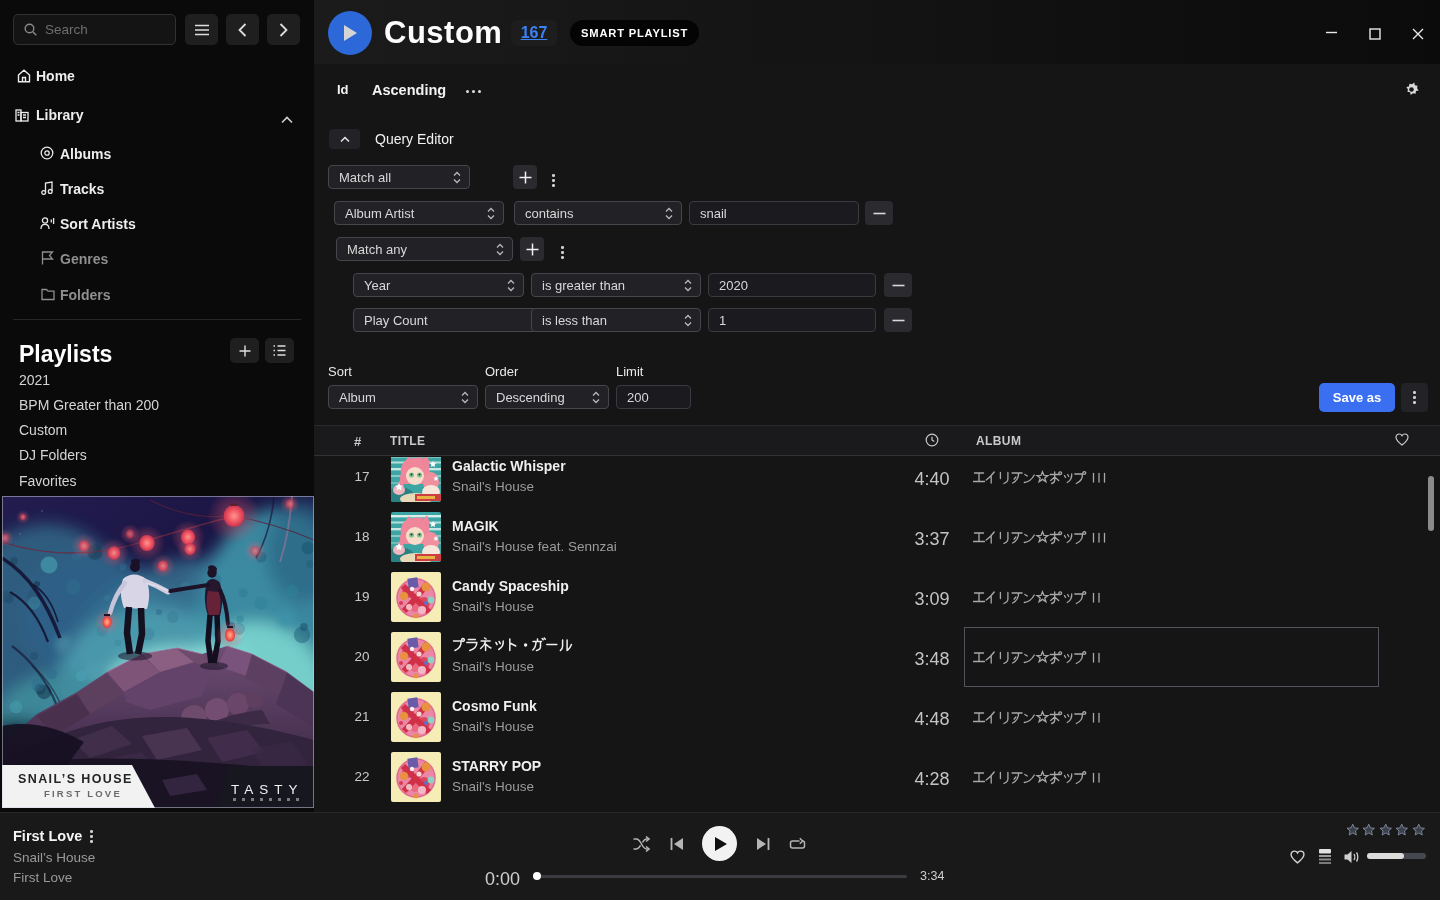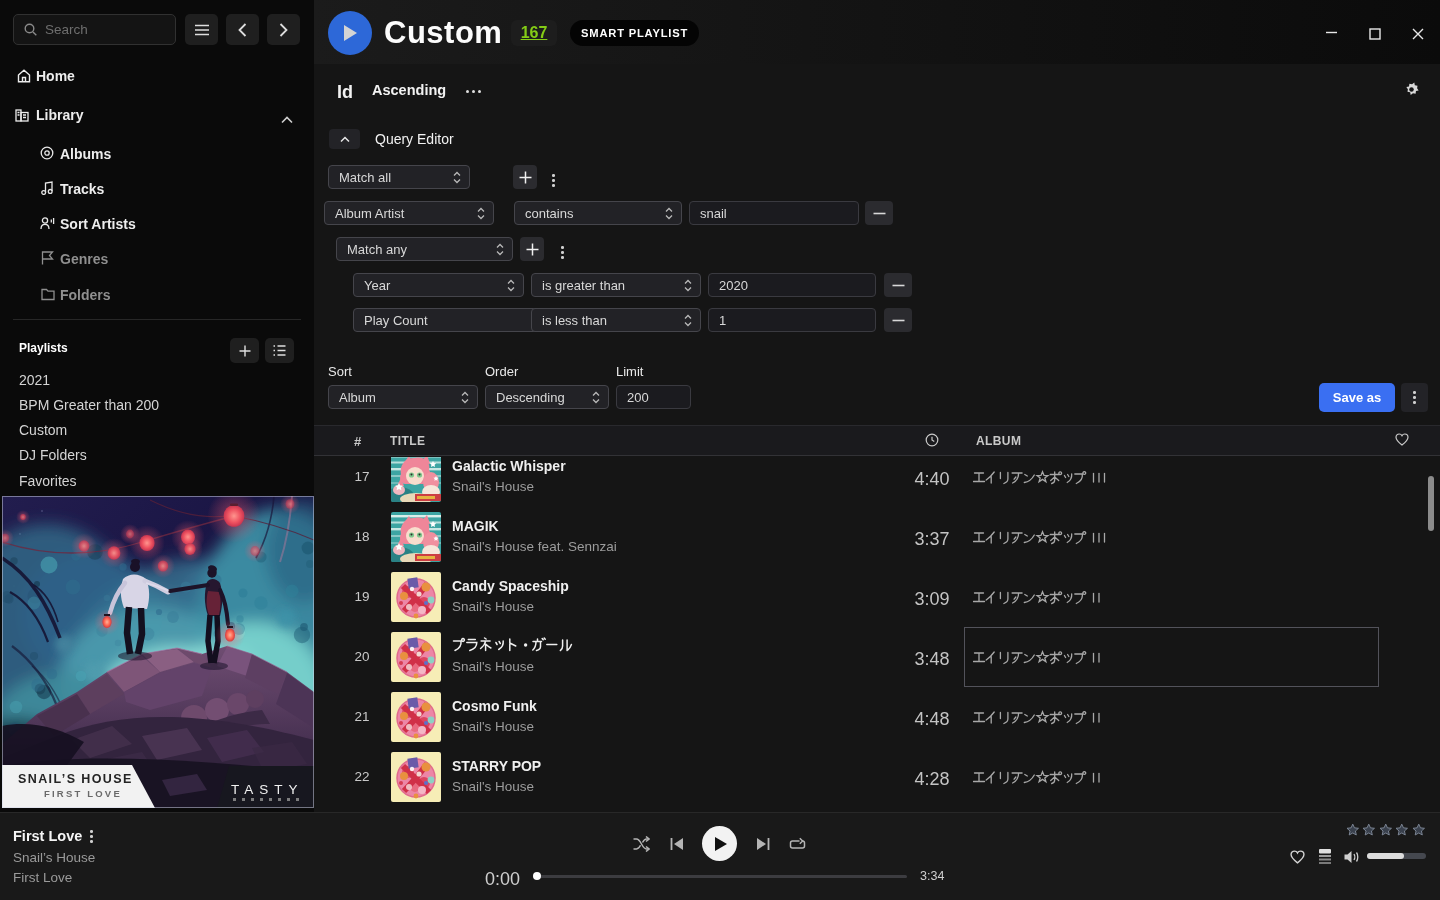--- a/index.html
+++ b/index.html
@@ -11,21 +11,21 @@
   .sbtn { background:#1f1f1f; border-radius:5px; display:flex; align-items:center; justify-content:center; }
   #searchbox { left:13px; top:14px; width:163px; height:31px; border:1px solid #313131; border-radius:5px; background:#141414; display:flex; align-items:center; }
   #searchbox span { color:#6e6e6e; font-size:13.5px; margin-left:8px; }
   .navtxt { font-size:14px; font-weight:bold; color:#ededed; }
   .navdim { color:#8f8f8f; }
   
   #main { left:314px; top:0; width:1126px; height:812px; background:#151515; }
   #mainhead { left:0; top:0; width:1126px; height:64px; background:linear-gradient(90deg,#1b1b1b 0%, #131313 50%, #0b0b0b 100%); }
   #playcirc { left:14px; top:11px; width:44px; height:44px; border-radius:50%; background:#2d68d8; display:flex; align-items:center; justify-content:center; }
   #ptitle { left:70px; top:15px; font-size:31px; font-weight:bold; color:#fcfcfc; letter-spacing:0.5px; }
-  #cntbadge { left:197px; top:20px; width:46px; height:26px; background:#1d1d1d; border-radius:6px; color:#84cc16; font-size:16px; font-weight:bold; display:flex; align-items:center; justify-content:center;text-decoration:underline; }
+  #cntbadge { left:197px; top:20px; width:46px; height:26px; background:#1d1d1d; border-radius:6px; color:#3b82f6; font-size:16px; font-weight:bold; display:flex; align-items:center; justify-content:center;text-decoration:underline; }
   #smartpill { left:256px; top:20px; height:26px; padding:0 11px; background:#040404; border-radius:13px; color:#fff; font-size:11.2px; font-weight:bold; letter-spacing:0.8px; display:flex; align-items:center; }
   .winbtn { color:#e8e8e8; }
   
   .sel { background:#222226; border:1px solid #45454b; border-radius:4px; height:24px; display:flex; align-items:center; color:#d8d8d8; font-size:13px; padding-left:10px; position:absolute; }
   .inp { background:#1b1b1f; border:1px solid #3a3a40; border-radius:4px; height:24px; display:flex; align-items:center; color:#d8d8d8; font-size:13px; padding-left:10px; position:absolute; }
   .sqbtn { background:#2b2b2f; border-radius:4px; display:flex; align-items:center; justify-content:center; position:absolute; }
   .updn { position:absolute; right:8px; top:5px; }
   .lbl { font-size:13px; color:#e8e8e8; position:absolute; }
   .kdot { display:flex; flex-direction:column; gap:2.5px; align-items:center; }
   .kdot i { width:2.5px; height:2.5px; background:#cfcfcf; border-radius:50%; }
@@ -118,21 +118,21 @@
   </div>
   <div class="abs navtxt navdim" style="left:60px;top:251px">Genres</div>
   <div class="abs" style="left:41px;top:287px">
     <svg width="14" height="13" viewBox="0 0 14 13" fill="none" stroke="#8f8f8f" stroke-width="1.3">
         <path d="M1 11.5 V1.5 H5.5 L7 3.2 H13 V11.5 Z"></path>
       </svg>
   </div>
   <div class="abs navtxt navdim" style="left:60px;top:287px">Folders</div>
   <div class="abs" style="left:13px;top:319px;width:288px;height:1px;background:#272727"></div>
 
-  <div class="abs" style="left:19px;top:341px;font-size:12px;font-weight:bold;color:#ffffff">Playlists</div>
+  <div class="abs" style="left:19px;top:341px;font-size:23px;font-weight:bold;color:#ffffff">Playlists</div>
   <div class="abs sbtn" style="left:230px;top:338px;width:29px;height:25px">
     <svg width="12" height="12" viewBox="0 0 12 12" stroke="#e0e0e0" stroke-width="1.4">
         <path d="M6 0.5 V11.5 M0.5 6 H11.5"></path>
       </svg>
   </div>
   <div class="abs sbtn" style="left:265px;top:338px;width:29px;height:25px">
     <svg width="13" height="11" viewBox="0 0 13 11" stroke="#e0e0e0" stroke-width="1.4">
         <path d="M0.5 1 H2 M0.5 5.5 H2 M0.5 10 H2 M4.5 1 H12.5 M4.5 5.5 H12.5 M4.5 10 H12.5"></path>
       </svg>
   </div>
@@ -422,21 +422,21 @@
     <svg width="12" height="12" viewBox="0 0 12 12" fill="none" stroke="#e8e8e8" stroke-width="1.4">
         <rect x="1" y="1" width="10" height="10"></rect>
       </svg>
   </div>
   <div class="abs winbtn" style="left:1098px;top:26px">
     <svg width="12" height="12" viewBox="0 0 12 12" stroke="#e8e8e8" stroke-width="1.4">
         <path d="M1 1 L11 11 M11 1 L1 11"></path>
       </svg>
   </div>
 
-  <div class="abs" style="left:23px;top:82px;font-size:18px;font-weight:bold;color:#f2f2f2">Id</div>
+  <div class="abs" style="left:23px;top:82px;font-size:13px;font-weight:bold;color:#f2f2f2">Id</div>
   <div class="abs" style="left:58px;top:82px;font-size:14.5px;font-weight:bold;color:#f2f2f2">Ascending</div>
   <div class="abs" style="left:152px;top:84px;display:flex;gap:3px">
     <i style="width:3px;height:3px;border-radius:50%;background:#e0e0e0;margin-top:6px"></i>
       <i style="width:3px;height:3px;border-radius:50%;background:#e0e0e0;margin-top:6px"></i>
       <i style="width:3px;height:3px;border-radius:50%;background:#e0e0e0;margin-top:6px"></i>
   </div>
   <div class="abs" style="left:1089px;top:81px">
     <svg width="17" height="17" viewBox="0 0 24 24" fill="#d8d8d8">
         <path d="M12 1.5 l2.1 3.2 3.7-.9 .9 3.7 3.2 2.1 -3.2 2.1 .9 3.7 -3.7 .9 -2.1 3.2 -2.1-3.2 -3.7 .9 -.9-3.7 -3.2-2.1 3.2-2.1 -.9-3.7 3.7-.9 Z" transform="rotate(22 12 12)"></path>
         <circle cx="12" cy="12" r="3.2" fill="#151515"></circle>
@@ -457,21 +457,21 @@
       <svg width="13" height="13" viewBox="0 0 13 13" stroke="#f0f0f0" stroke-width="1.5">
         <path d="M6.5 0.5 V12.5 M0.5 6.5 H12.5"></path>
       </svg>
     </div>
   <div class="abs kdot" style="left:238px;top:174px">
       <i></i>
       <i></i>
       <i></i>
     </div>
 
-  <div class="sel" style="left:10px;top:201px;width:170px">Album Artist<span class="updn"><svg width="8" height="13" viewBox="0 0 8 13" fill="none" stroke="#b8b8b8" stroke-width="1.3">
+  <div class="sel" style="left:20px;top:201px;width:170px">Album Artist<span class="updn"><svg width="8" height="13" viewBox="0 0 8 13" fill="none" stroke="#b8b8b8" stroke-width="1.3">
           <path d="M1 4.5 L4 1.5 L7 4.5 M1 8.5 L4 11.5 L7 8.5"></path>
         </svg></span></div>
   <div class="sel" style="left:200px;top:201px;width:168px">contains<span class="updn"><svg width="8" height="13" viewBox="0 0 8 13" fill="none" stroke="#b8b8b8" stroke-width="1.3">
           <path d="M1 4.5 L4 1.5 L7 4.5 M1 8.5 L4 11.5 L7 8.5"></path>
         </svg></span></div>
   <div class="inp" style="left:375px;top:201px;width:170px">snail</div>
   <div class="sqbtn" style="left:551px;top:201px;width:28px;height:24px">
       <svg width="13" height="3" viewBox="0 0 13 3" stroke="#d8d8d8" stroke-width="1.6">
         <path d="M0.5 1.5 H12.5"></path>
       </svg>

